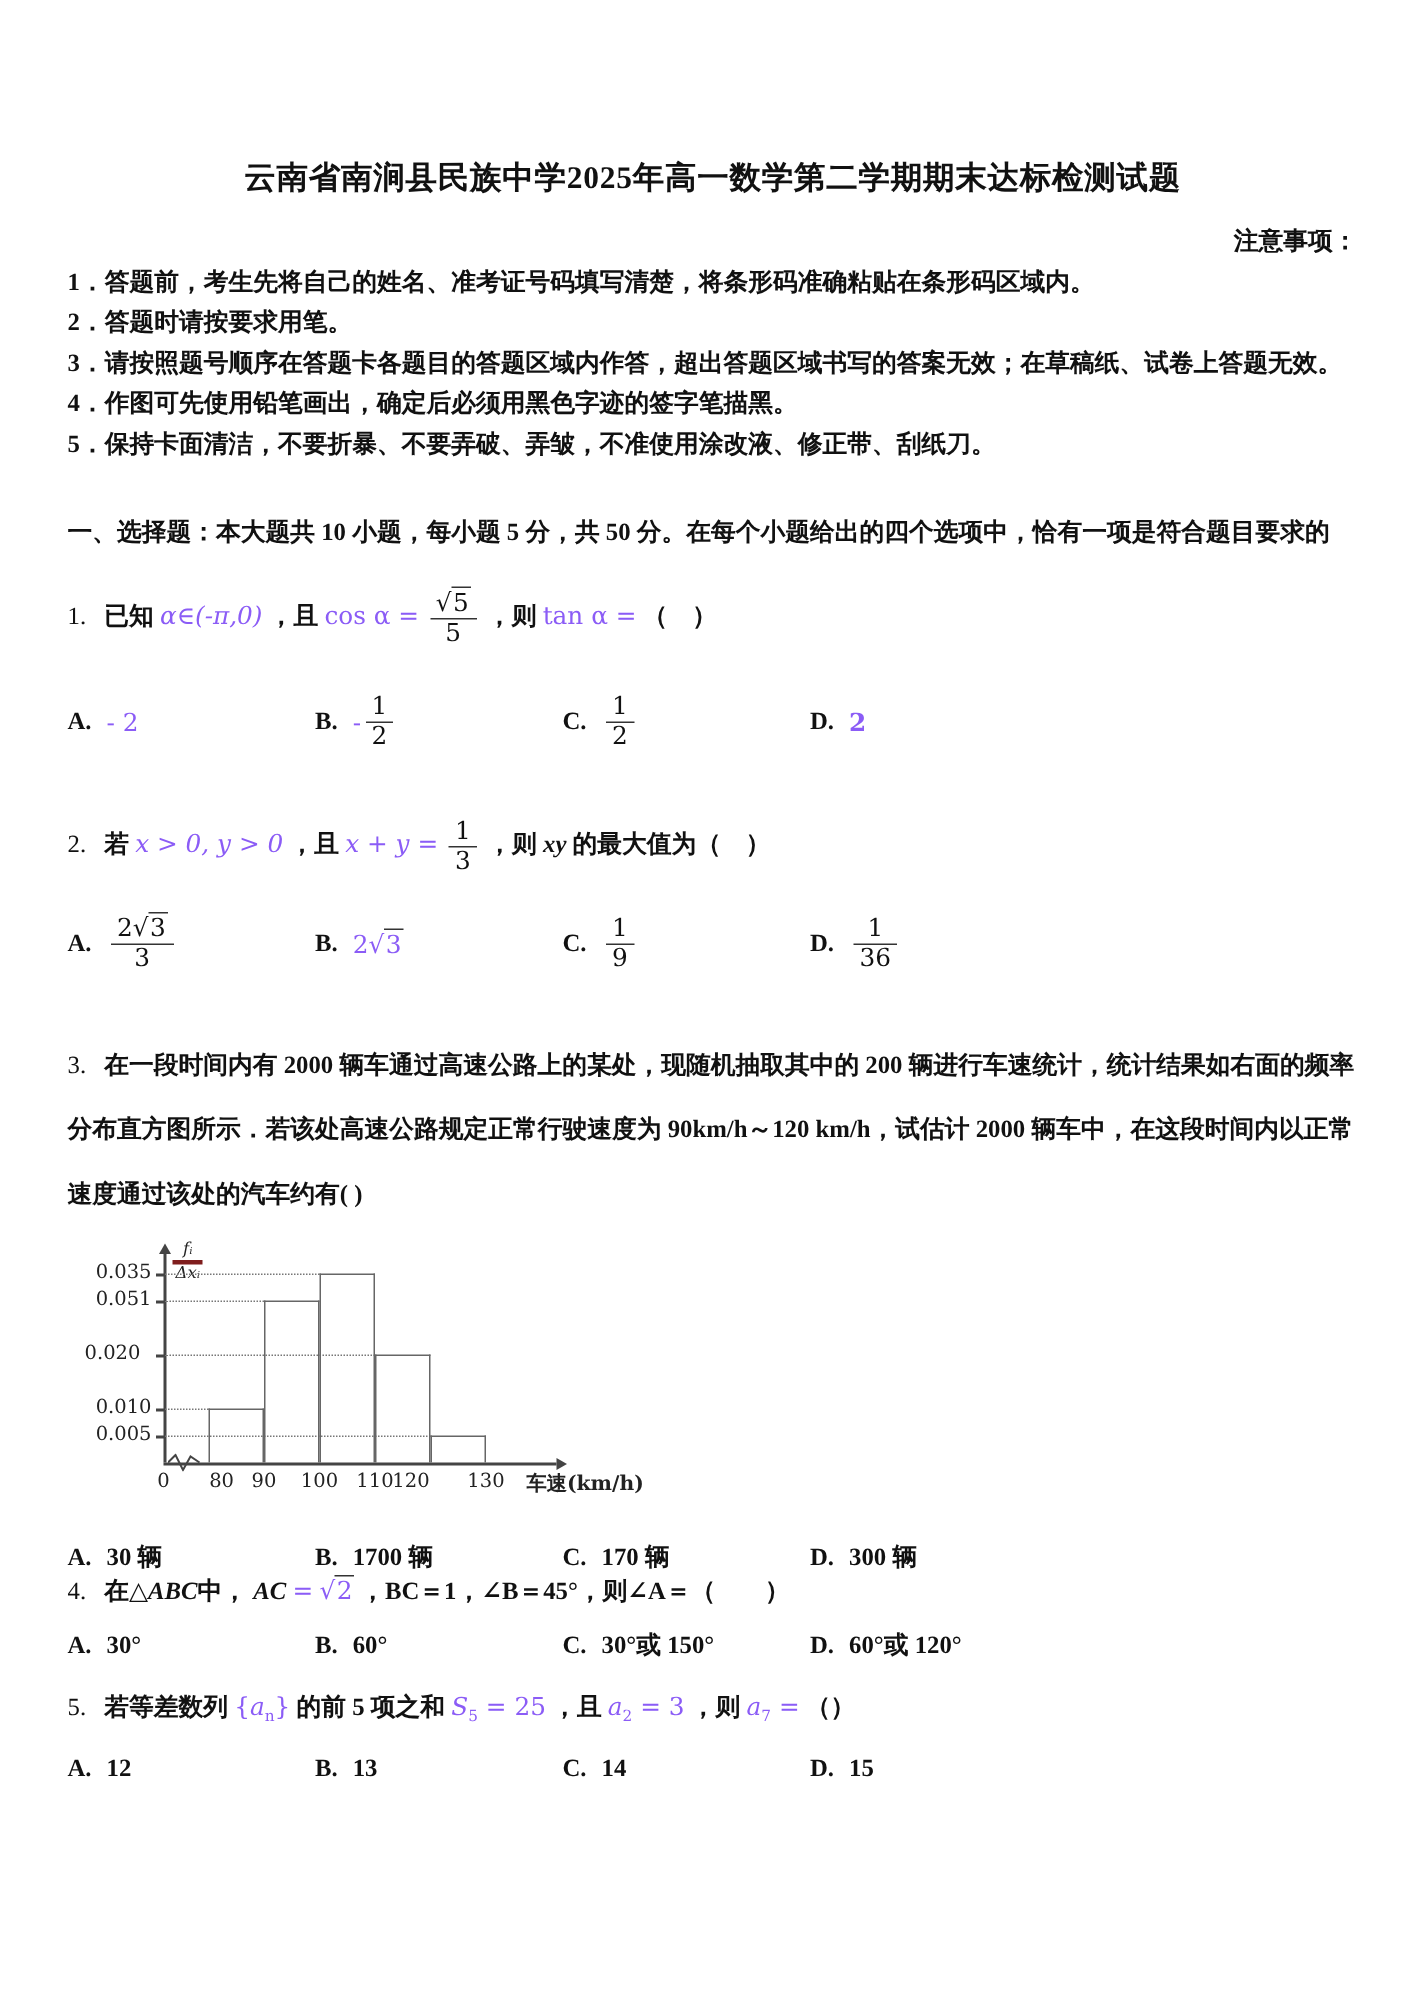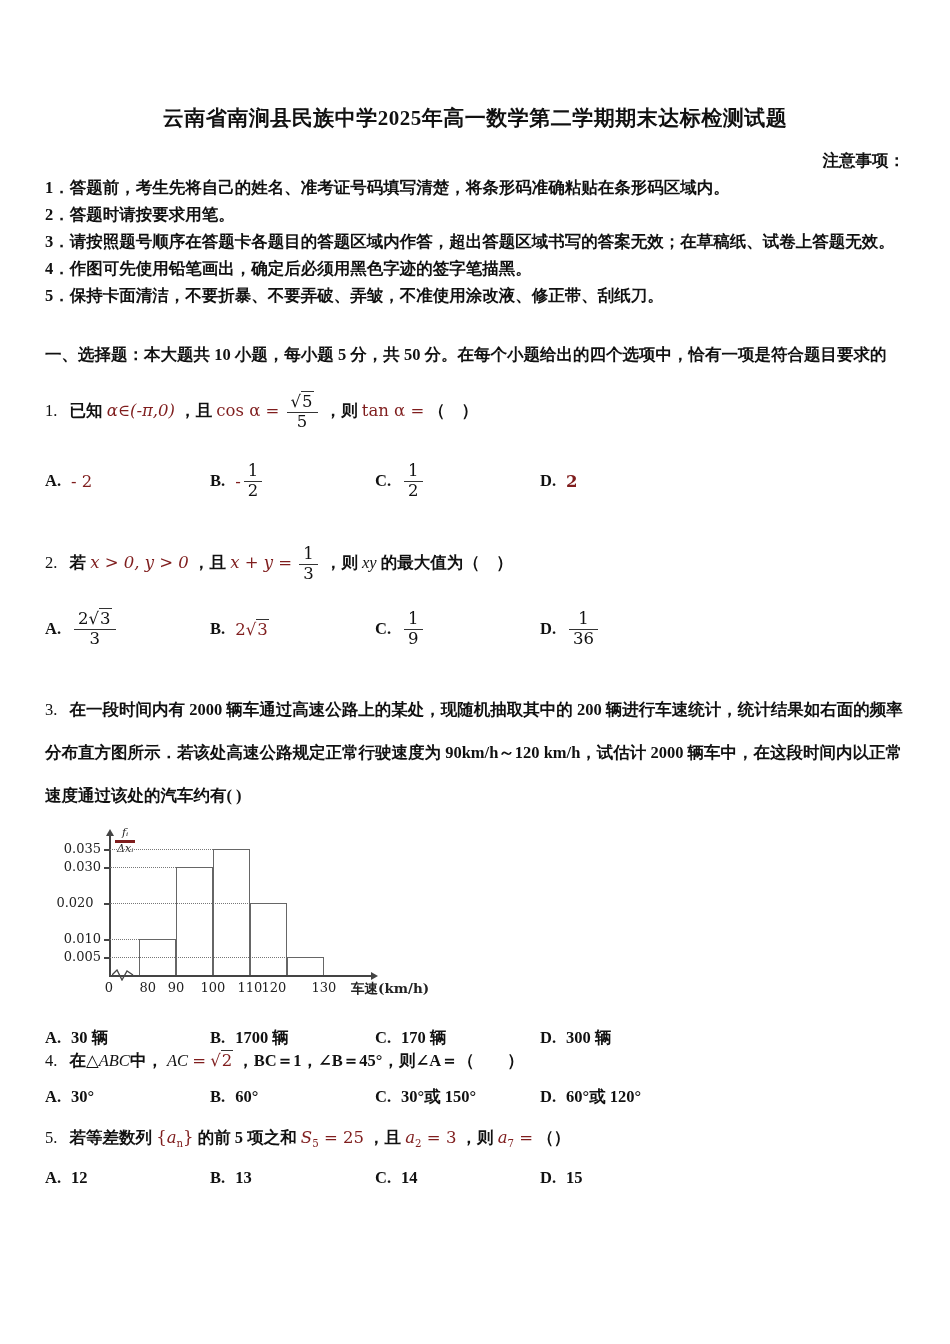--- a/index.html
+++ b/index.html
@@ -5,23 +5,23 @@
   html,body{margin:0;padding:0;background:#fff;color:#111;}
   body{width:950px;min-height:1344px;box-sizing:border-box;padding:104px 45px 60px 45px;
        font-family:"Liberation Serif","DejaVu Serif",serif;font-size:16.5px;}
   .title{font-size:21px;font-weight:bold;text-align:center;margin:0 0 18px 0;letter-spacing:.5px;}
   .notice-head{font-weight:bold;margin:0 0 2px 0;text-align:right;}
   .notices p{margin:0;line-height:27px;font-weight:bold;}
   .section-head{font-weight:bold;margin:34px 0 0 0;line-height:24px;}
   .stem{margin:0;line-height:1.5;}
   .stem .qnum{margin-right:8px;}
   .cn{font-weight:bold;}
-  .math{font-family:"DejaVu Serif",serif;color:#7f1d1d;}
+  .math{font-family:"DejaVu Serif",serif;color:#8b5cf6;}
   .mi{font-style:italic;}
-  .bi{font-style:italic;font-weight:normal;text-align:right;}
+  .bi{font-style:italic;font-weight:bold;text-align:right;}
   .q1{margin-top:26px;} .q2{margin-top:44px;} .q3{margin-top:40px;line-height:2.6;}
   .q4{} .q5{margin-top:18px;}
   .opts{display:flex;margin:0;align-items:center;}
   .opts.o1{margin-top:30px;} .opts.o2{margin-top:26px;} .opts.o3{margin-top:14px;}
   .opts.o4{margin-top:12px;} .opts.o5{margin-top:16px;}
   .opt{width:165px;display:inline-flex;align-items:center;}
   .opt:last-child{width:auto;}
   .ol{font-weight:bold;margin-right:10px;}
   .fr{display:inline-block;vertical-align:middle;text-align:center;line-height:1.15;
       font-family:"DejaVu Serif",serif;font-weight:normal;margin:0 3px;}
@@ -159,21 +159,21 @@
     <div style="position: absolute; left: 164px; top: 20px; width: 37px; height: 126px; box-sizing: border-box; border-top: 1.4px solid rgb(102, 102, 102); border-right: 1.4px solid rgb(102, 102, 102); border-bottom: none; border-left: 1.4px solid rgb(102, 102, 102); border-image: initial; background: transparent;"></div>
     <div style="position: absolute; left: 201px; top: 74px; width: 37px; height: 72px; box-sizing: border-box; border-top: 1.4px solid rgb(102, 102, 102); border-right: 1.4px solid rgb(102, 102, 102); border-bottom: none; border-left: 1.4px solid rgb(102, 102, 102); border-image: initial; background: transparent;"></div>
     <div style="position: absolute; left: 238px; top: 128px; width: 37px; height: 18px; box-sizing: border-box; border-top: 1.4px solid rgb(102, 102, 102); border-right: 1.4px solid rgb(102, 102, 102); border-bottom: none; border-left: 1.4px solid rgb(102, 102, 102); border-image: initial; background: transparent;"></div>
     <div style="position: absolute; left: 55px; top: 128px; width: 6px; height: 1.2px; background: rgb(68, 68, 68);"></div>
     <div style="position: absolute; left: 0px; top: 120px; width: 52px; text-align: right;">0.005</div>
     <div style="position: absolute; left: 55px; top: 110px; width: 6px; height: 1.2px; background: rgb(68, 68, 68);"></div>
     <div style="position: absolute; left: 0px; top: 102px; width: 52px; text-align: right;">0.010</div>
     <div style="position: absolute; left: 55px; top: 74px; width: 6px; height: 1.2px; background: rgb(68, 68, 68);"></div>
     <div style="position: absolute; left: 0px; top: 66px; width: 52px; text-align: center;">0.020</div>
     <div style="position: absolute; left: 55px; top: 38px; width: 6px; height: 1.2px; background: rgb(68, 68, 68);"></div>
-    <div style="position: absolute; left: 0px; top: 30px; width: 52px; text-align: right;">0.030</div>
+    <div style="position: absolute; left: 0px; top: 30px; width: 52px; text-align: right;">0.051</div>
     <div style="position: absolute; left: 55px; top: 20px; width: 6px; height: 1.2px; background: rgb(68, 68, 68);"></div>
     <div style="position: absolute; left: 0px; top: 12px; width: 52px; text-align: right;">0.035</div>
     <div style="position: absolute; left: 43px; top: 151px; width: 34px; text-align: center;">0</div>
     <div style="position: absolute; left: 73px; top: 151px; width: 34px; text-align: right;">80</div>
     <div style="position: absolute; left: 110px; top: 151px; width: 34px; text-align: center;">90</div>
     <div style="position: absolute; left: 147px; top: 151px; width: 34px; text-align: center;">100</div>
     <div style="position: absolute; left: 184px; top: 151px; width: 34px; text-align: center;">110</div>
     <div style="position: absolute; left: 208px; top: 151px; width: 34px; text-align: center;">120</div>
     <div style="position: absolute; left: 258px; top: 151px; width: 34px; text-align: center;">130</div>
   </div>

